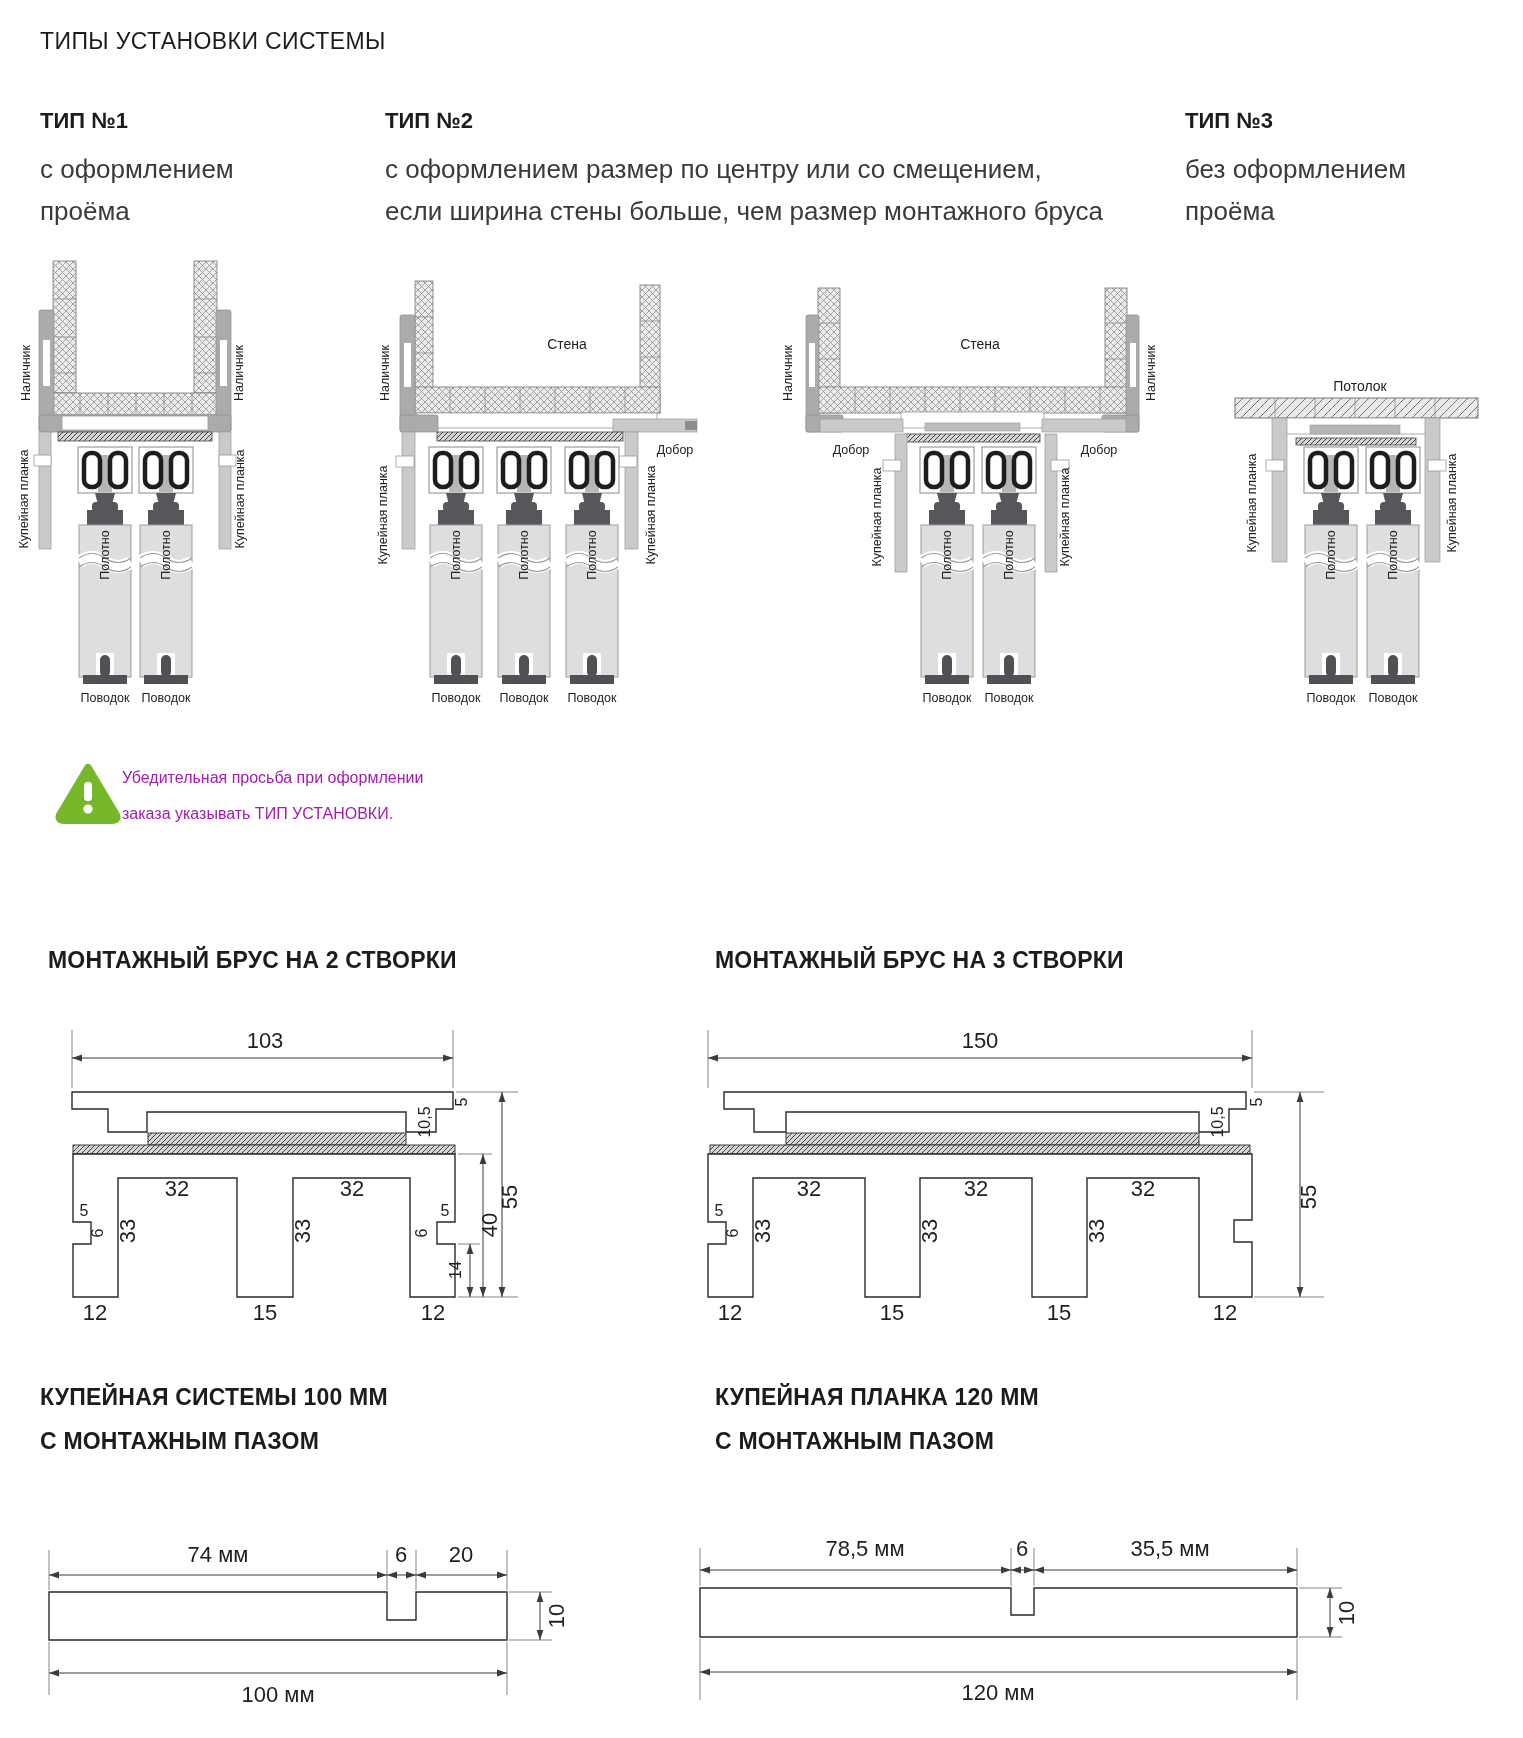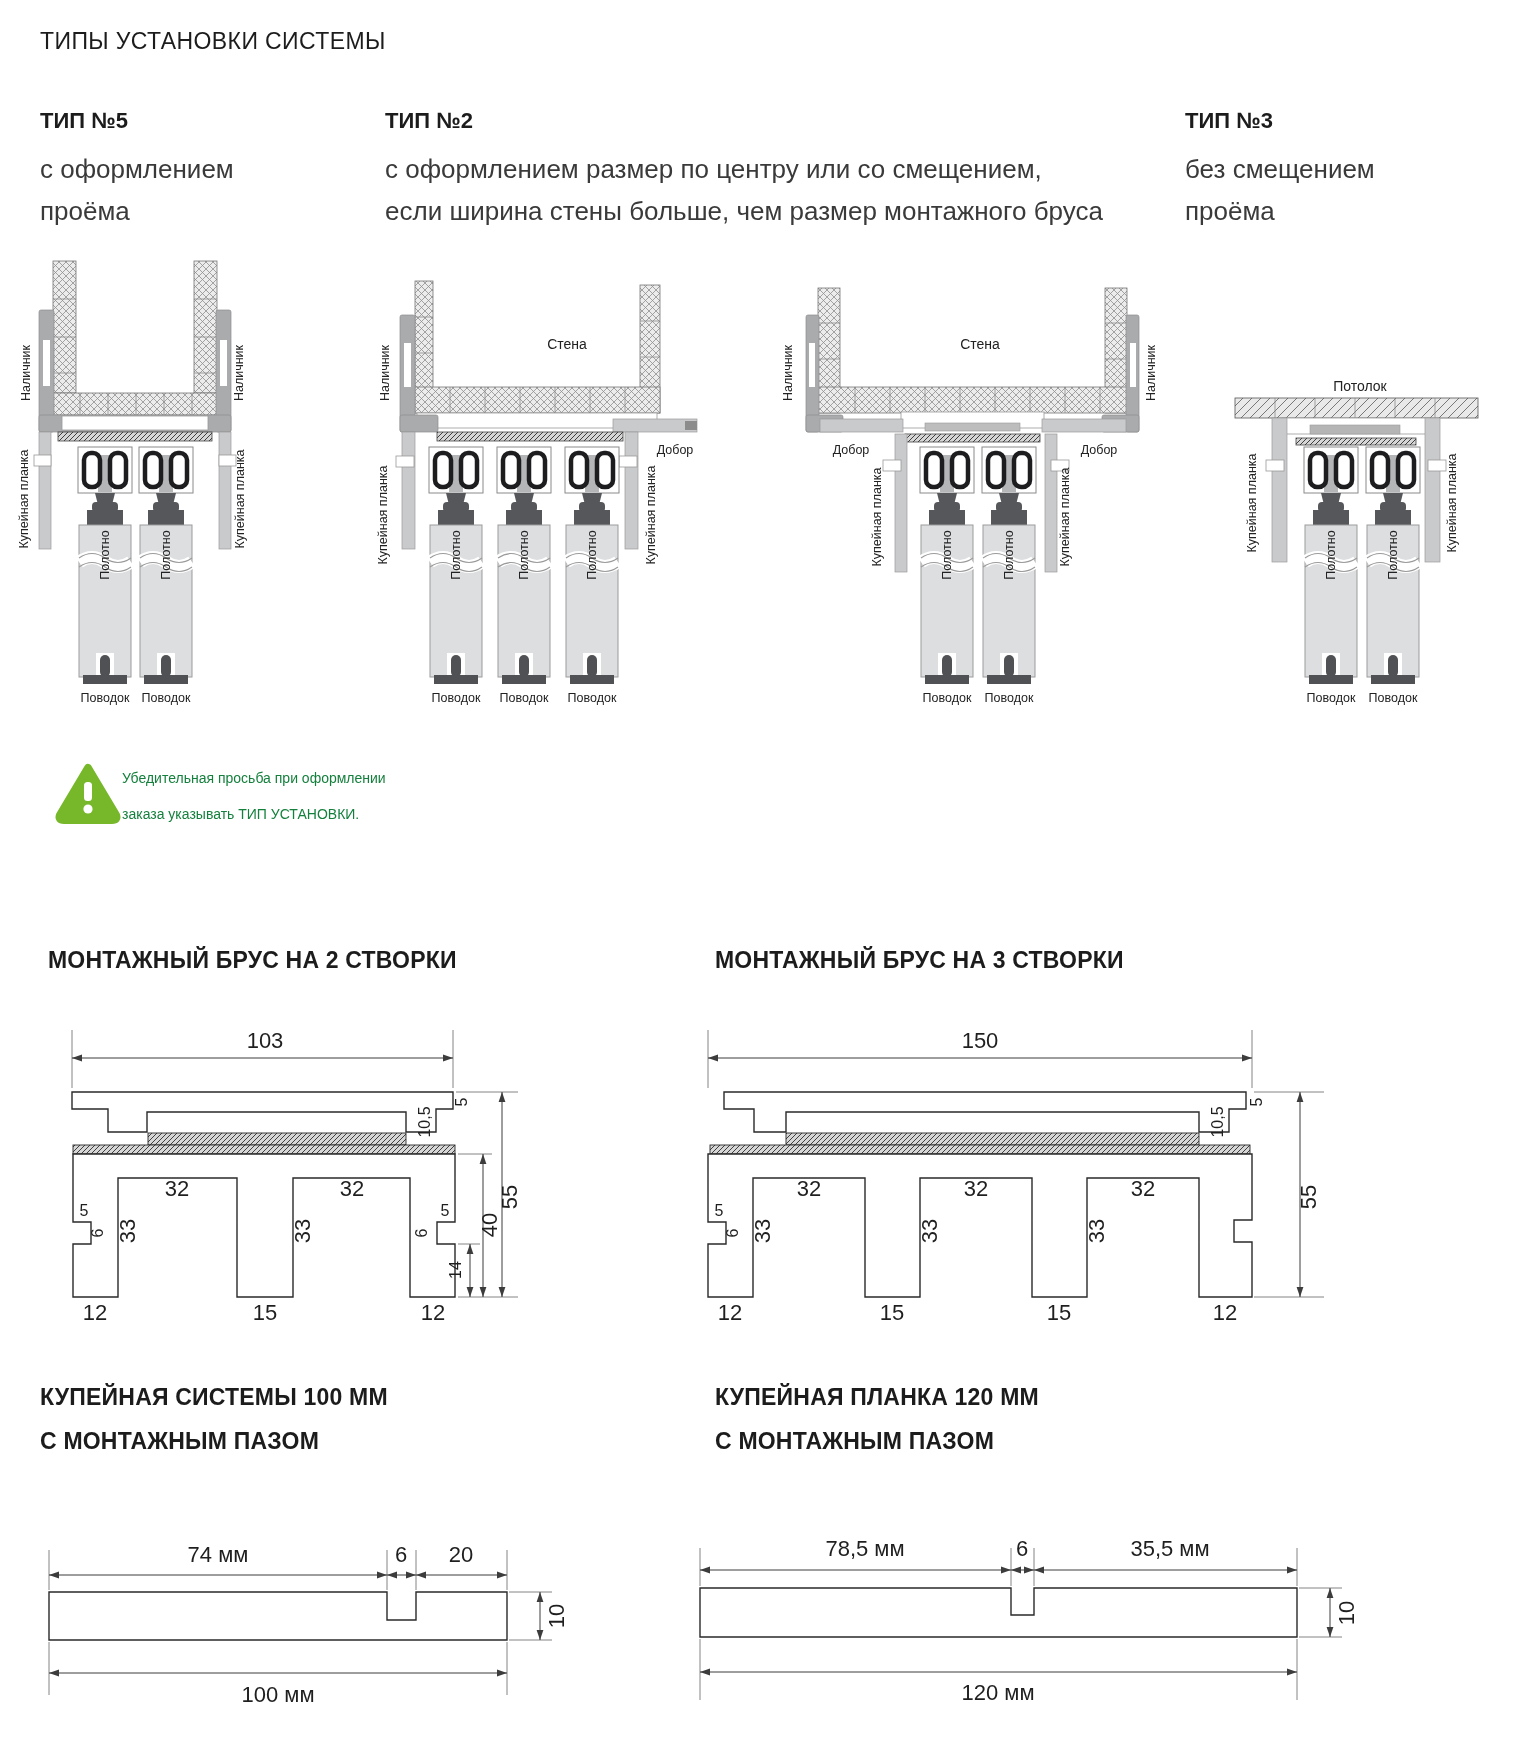--- a/index.html
+++ b/index.html
@@ -3,21 +3,21 @@
 <meta charset="utf-8">
 <style>
   html,body{margin:0;padding:0;background:#fff;}
   .page{position:relative;width:1523px;height:1738px;background:#fff;
         font-family:"Liberation Sans",sans-serif;color:#1c1c1c;overflow:hidden;}
   .abs{position:absolute;}
   .page-title{font-size:23px;font-weight:400;letter-spacing:.4px;}
   .type-name{font-size:22px;font-weight:800;margin-bottom:14px;}
   .type-desc{font-size:26px;color:#3a3a3a;line-height:42px;font-weight:400;}
   .sec-title{font-size:23px;font-weight:800;letter-spacing:.2px;line-height:44px;}
-  .warn-text{font-size:14px;color:#15803d;line-height:36px;}
+  .warn-text{font-size:16px;color:#a21caf;line-height:36px;}
   svg{display:block;}
   svg text{font-family:"Liberation Sans",sans-serif;}
   .dlab{font-size:12.5px;fill:#222;}
   .dbig{font-size:14px;fill:#222;}
   .dim{font-size:22px;fill:#1f1f1f;}
   .dimS{font-size:16px;fill:#1f1f1f;}
   .oline{fill:#fff;stroke:#2a2a2a;stroke-width:1.4;}
   .ext{stroke:#777;stroke-width:.9;fill:none;}
   .dimln{stroke:#3c3c3c;stroke-width:1;fill:none;}
   .gray1{fill:#a9abad;stroke:#8e8e8e;stroke-width:.7;}
@@ -62,32 +62,32 @@
         <rect x="19" y="206" width="18" height="24" fill="#fff"></rect>
         <rect x="23" y="208" width="10" height="22" rx="5" fill="#4f5154"></rect>
         <rect x="6" y="228" width="44" height="9" fill="#4f5154"></rect>
       </symbol>
     </defs>
   </svg>
 
   <div class="abs page-title" style="left:40px;top:28px">ТИПЫ УСТАНОВКИ СИСТЕМЫ</div>
 
   <div class="abs" style="left:40px;top:108px;width:300px">
-    <div class="type-name">ТИП №5</div>
+    <div class="type-name">ТИП №1</div>
     <div class="type-desc">с оформлением</div>
     <div class="type-desc">проёма</div>
   </div>
   <div class="abs" style="left:385px;top:108px;width:740px">
     <div class="type-name">ТИП №2</div>
     <div class="type-desc">с оформлением размер по центру или со смещением,</div>
     <div class="type-desc">если ширина стены больше, чем размер монтажного бруса</div>
   </div>
   <div class="abs" style="left:1185px;top:108px;width:320px">
     <div class="type-name">ТИП №3</div>
-    <div class="type-desc">без смещением</div>
+    <div class="type-desc">без оформлением</div>
     <div class="type-desc">проёма</div>
   </div>
 
   <svg class="abs" style="left:10px;top:255px" width="250" height="460" viewBox="0 0 250 460">
     <rect x="43" y="6" width="23" height="132" fill="url(#wallH)" stroke="#777" stroke-width="0.8"></rect>
     <rect x="184" y="6" width="23" height="132" fill="url(#wallH)" stroke="#777" stroke-width="0.8"></rect>
     <rect x="43" y="138" width="164" height="22" fill="url(#wallH)" stroke="#777" stroke-width="0.8"></rect>
     <path class="joint" d="M43,44 H66 M43,82 H66 M43,118 H66 M184,44 H207 M184,82 H207 M184,118 H207 M70,138 V160 M98,138 V160 M126,138 V160 M154,138 V160 M182,138 V160"></path>
     <rect class="gray1" x="29" y="55" width="15" height="122" rx="2"></rect>
     <rect class="gray1" x="206" y="55" width="15" height="122" rx="2"></rect>

